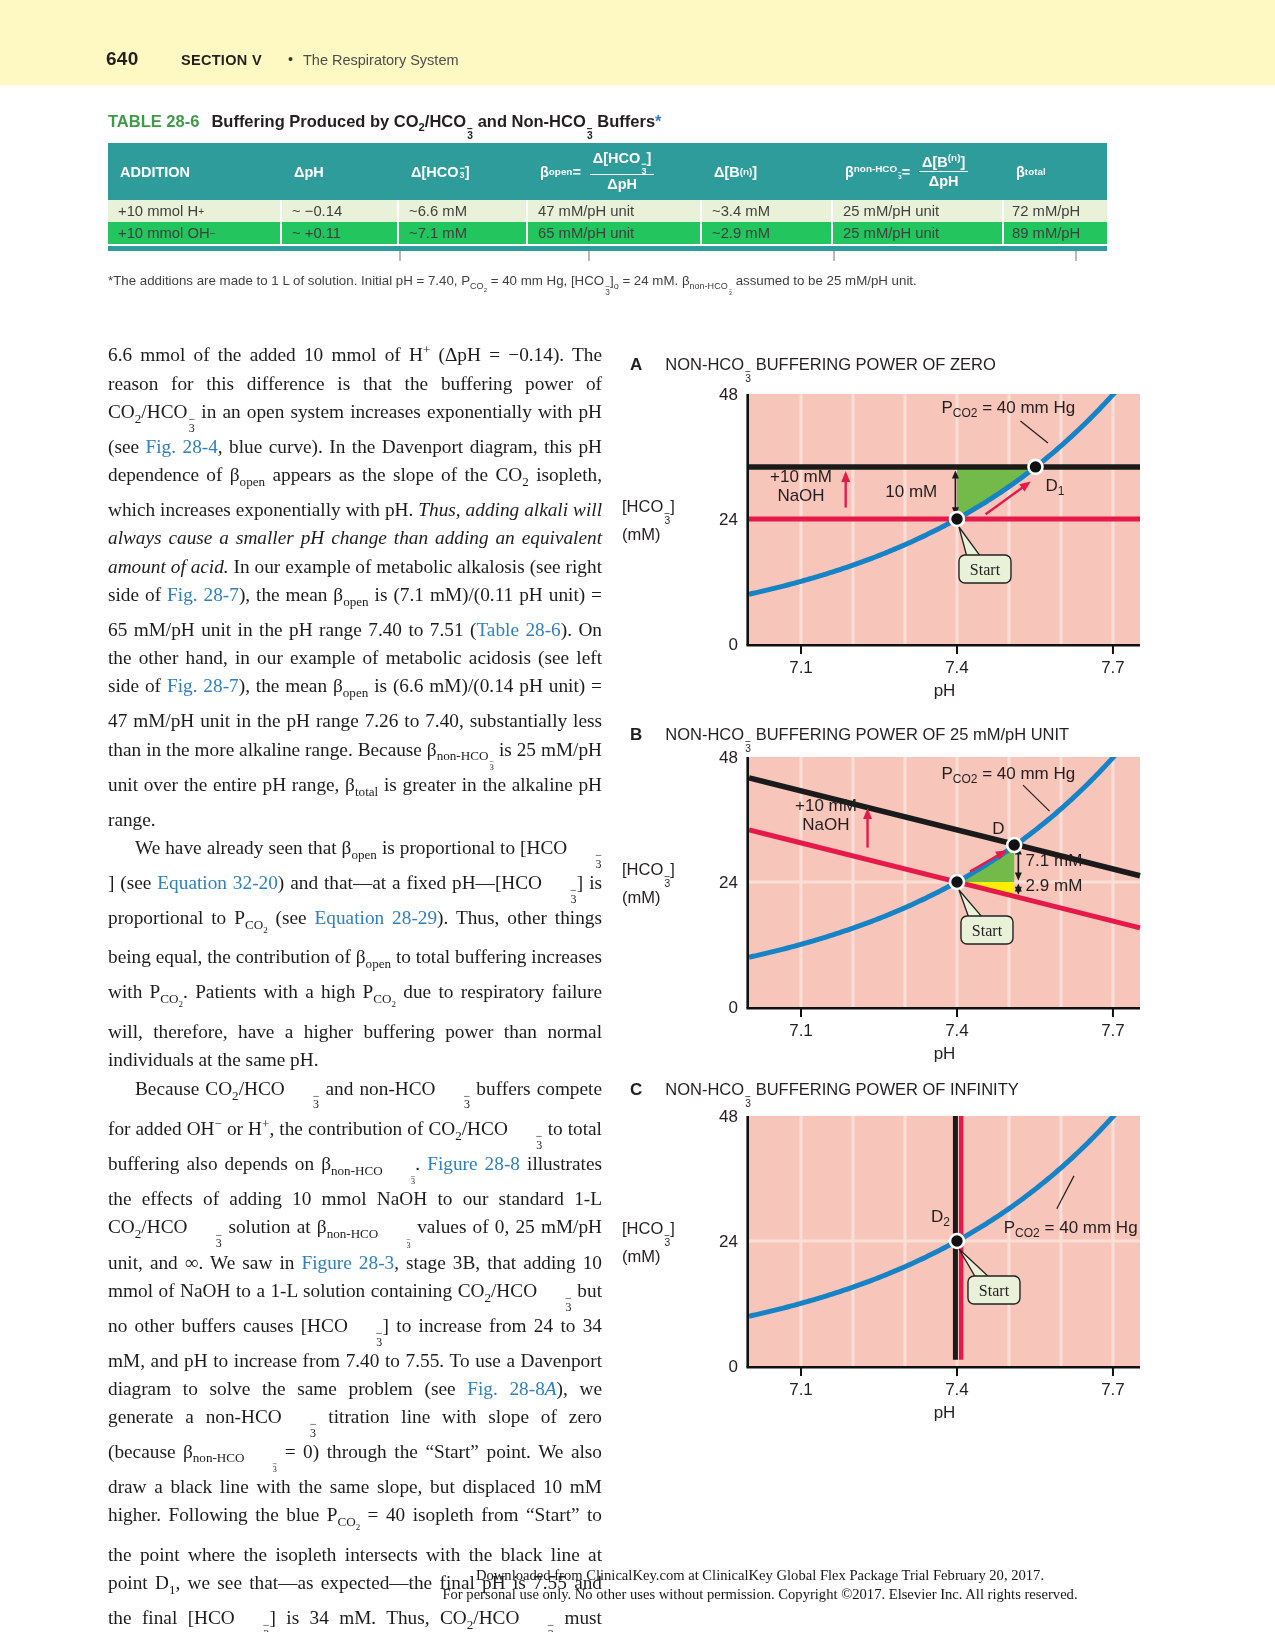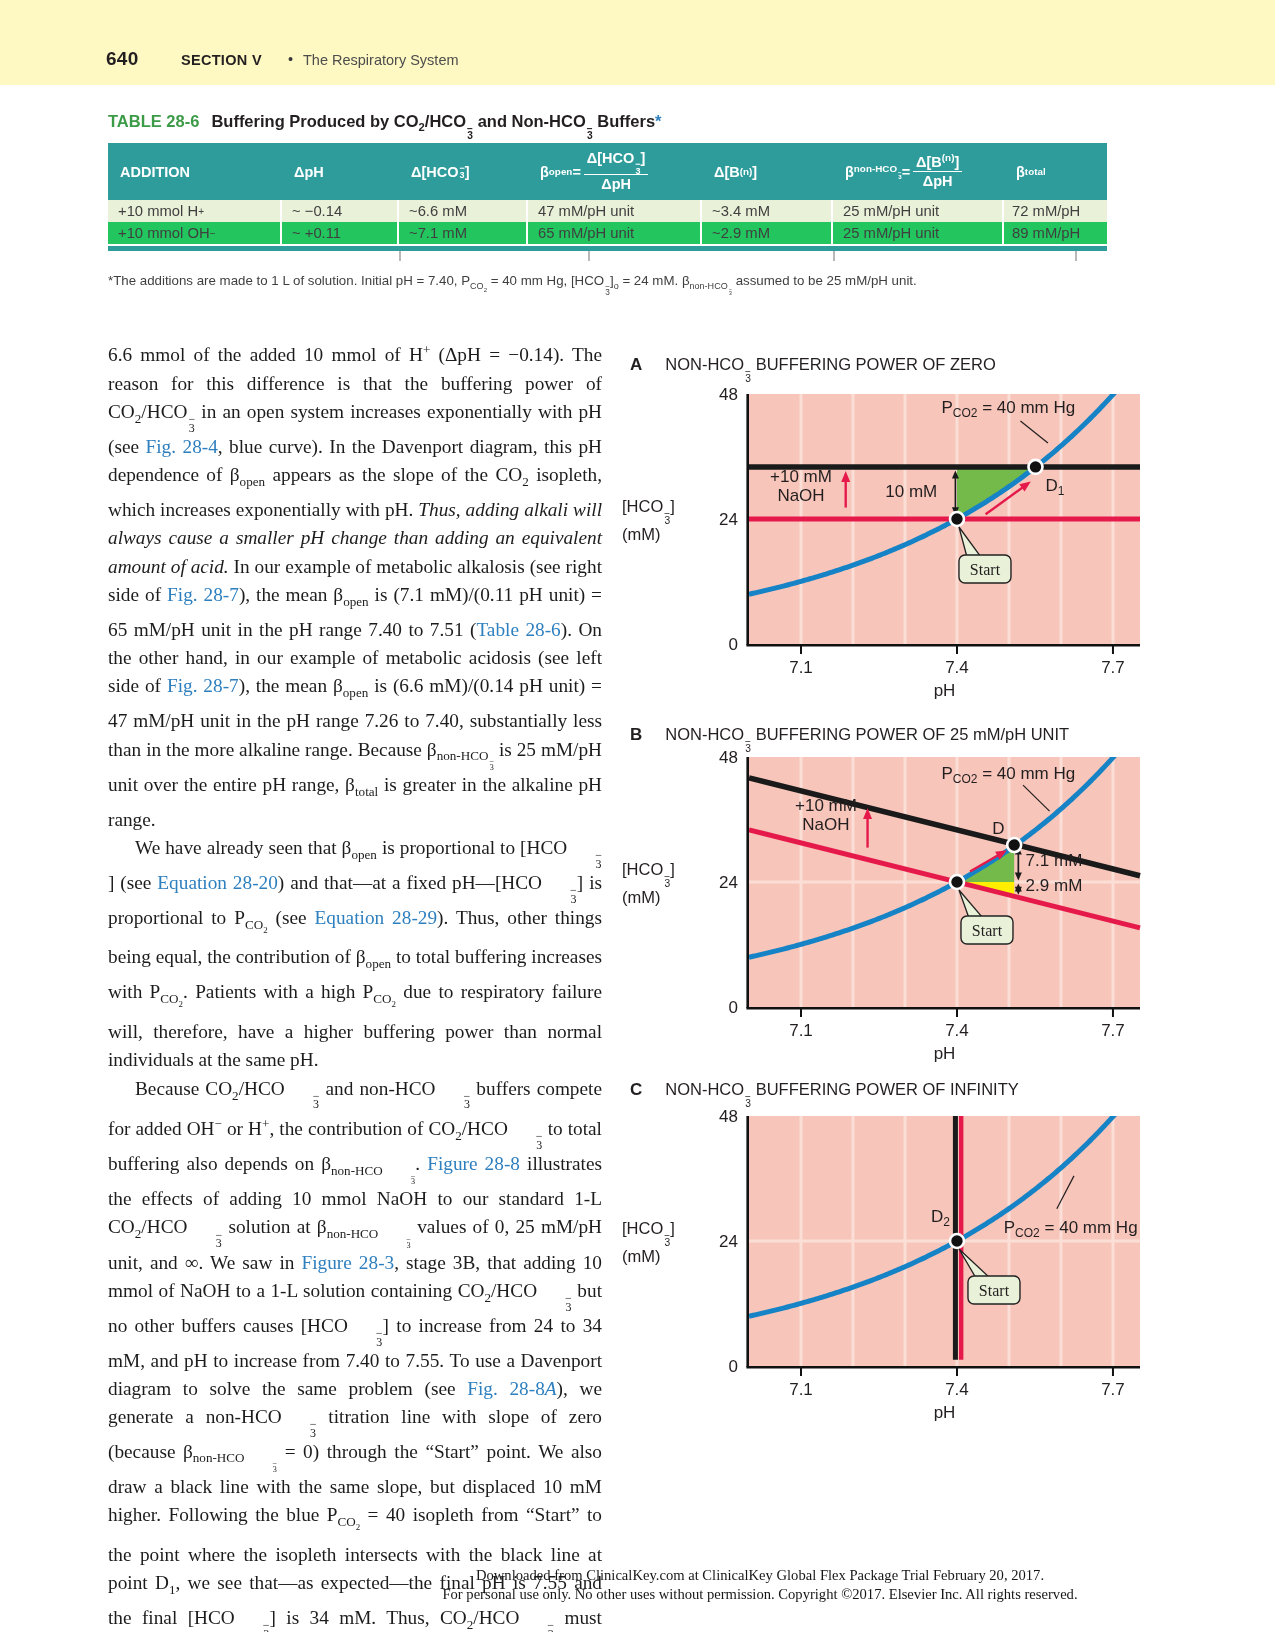--- a/index.html
+++ b/index.html
@@ -24,21 +24,21 @@
   .trow{font-size:14.8px;color:#3f3f3f;}
   .trow>div{height:22px;display:flex;align-items:center;padding-left:10px;border-right:2px solid #fff;}
   .trow>div:last-child{border-right:none;padding-left:8px;}
   .r0{background:#e9f1d8;}
   .r1{background:#22c55e;text-align:center;}
   .tbar{height:5px;background:#2f9c9c;margin-top:2px;position:relative;}
   .tick{position:absolute;top:5px;width:1.5px;height:10px;background:#b9b9b9;}
   .fnote{position:absolute;left:108px;top:273px;width:999px;font-size:13.3px;color:#3f3f3f;}
 
   .frac{display:inline-flex;flex-direction:column;align-items:center;vertical-align:middle;
-        line-height:1.25;margin-left:3px;text-align:center;}
+        line-height:1.25;margin-left:9px;text-align:center;}
   .fnum{border-bottom:1.5px solid #fff;padding:0 3px;}
 
   
   .stk{display:inline-flex;flex-direction:column;align-items:center;vertical-align:-0.45em;
        font-size:0.62em;line-height:0.72;margin-left:1px;}
   .stk span{display:block;}
   sub{font-size:0.68em;} sup{font-size:0.68em;}
 
   
   .bodycol{position:absolute;left:108px;top:336px;width:494px;
@@ -148,21 +148,21 @@
     <p>6.6 mmol of the added 10 mmol of H<sup>+</sup> (ΔpH = −0.14). The reason for this difference is that the buffering power of CO<sub>2</sub>/HCO<span class="stk">
           <span>−</span>
           <span>3</span>
         </span> in an open system increases exponentially with pH (see <span class="lnk">Fig. 28-4</span>, blue curve). In the Davenport diagram, this pH dependence of β<sub>open</sub> appears as the slope of the CO<sub>2</sub> isopleth, which increases exponentially with pH. <i>Thus, adding alkali will always cause a smaller pH change than adding an equivalent amount of acid.</i> In our example of metabolic alkalosis (see right side of <span class="lnk">Fig. 28-7</span>), the mean β<sub>open</sub> is (7.1 mM)/(0.11 pH unit) = 65 mM/pH unit in the pH range 7.40 to 7.51 (<span class="lnk">Table 28-6</span>). On the other hand, in our example of metabolic acidosis (see left side of <span class="lnk">Fig. 28-7</span>), the mean β<sub>open</sub> is (6.6 mM)/(0.14 pH unit) = 47 mM/pH unit in the pH range 7.26 to 7.40, substantially less than in the more alkaline range. Because β<sub>non-HCO<span class="stk">
             <span>−</span>
             <span>3</span>
           </span></sub> is 25 mM/pH unit over the entire pH range, β<sub>total</sub> is greater in the alkaline pH range.</p>
     <p class="ind">We have already seen that β<sub>open</sub> is proportional to [HCO<span class="stk">
           <span>−</span>
           <span>3</span>
-        </span>] (see <span class="lnk">Equation 28-20</span>) and that—at a fixed pH—[HCO<span class="stk">
+        </span>] (see <span class="lnk">Equation 32-20</span>) and that—at a fixed pH—[HCO<span class="stk">
           <span>−</span>
           <span>3</span>
         </span>] is proportional to P<sub>CO<sub>2</sub></sub> (see <span class="lnk">Equation 28-29</span>). Thus, other things being equal, the contribution of β<sub>open</sub> to total buffering increases with P<sub>CO<sub>2</sub></sub>. Patients with a high P<sub>CO<sub>2</sub></sub> due to respiratory failure will, therefore, have a higher buffering power than normal individuals at the same pH.</p>
     <p class="ind">Because CO<sub>2</sub>/HCO<span class="stk">
           <span>−</span>
           <span>3</span>
         </span> and non-HCO<span class="stk">
           <span>−</span>
           <span>3</span>
         </span> buffers compete for added OH<sup>−</sup> or H<sup>+</sup>, the contribution of CO<sub>2</sub>/HCO<span class="stk">

